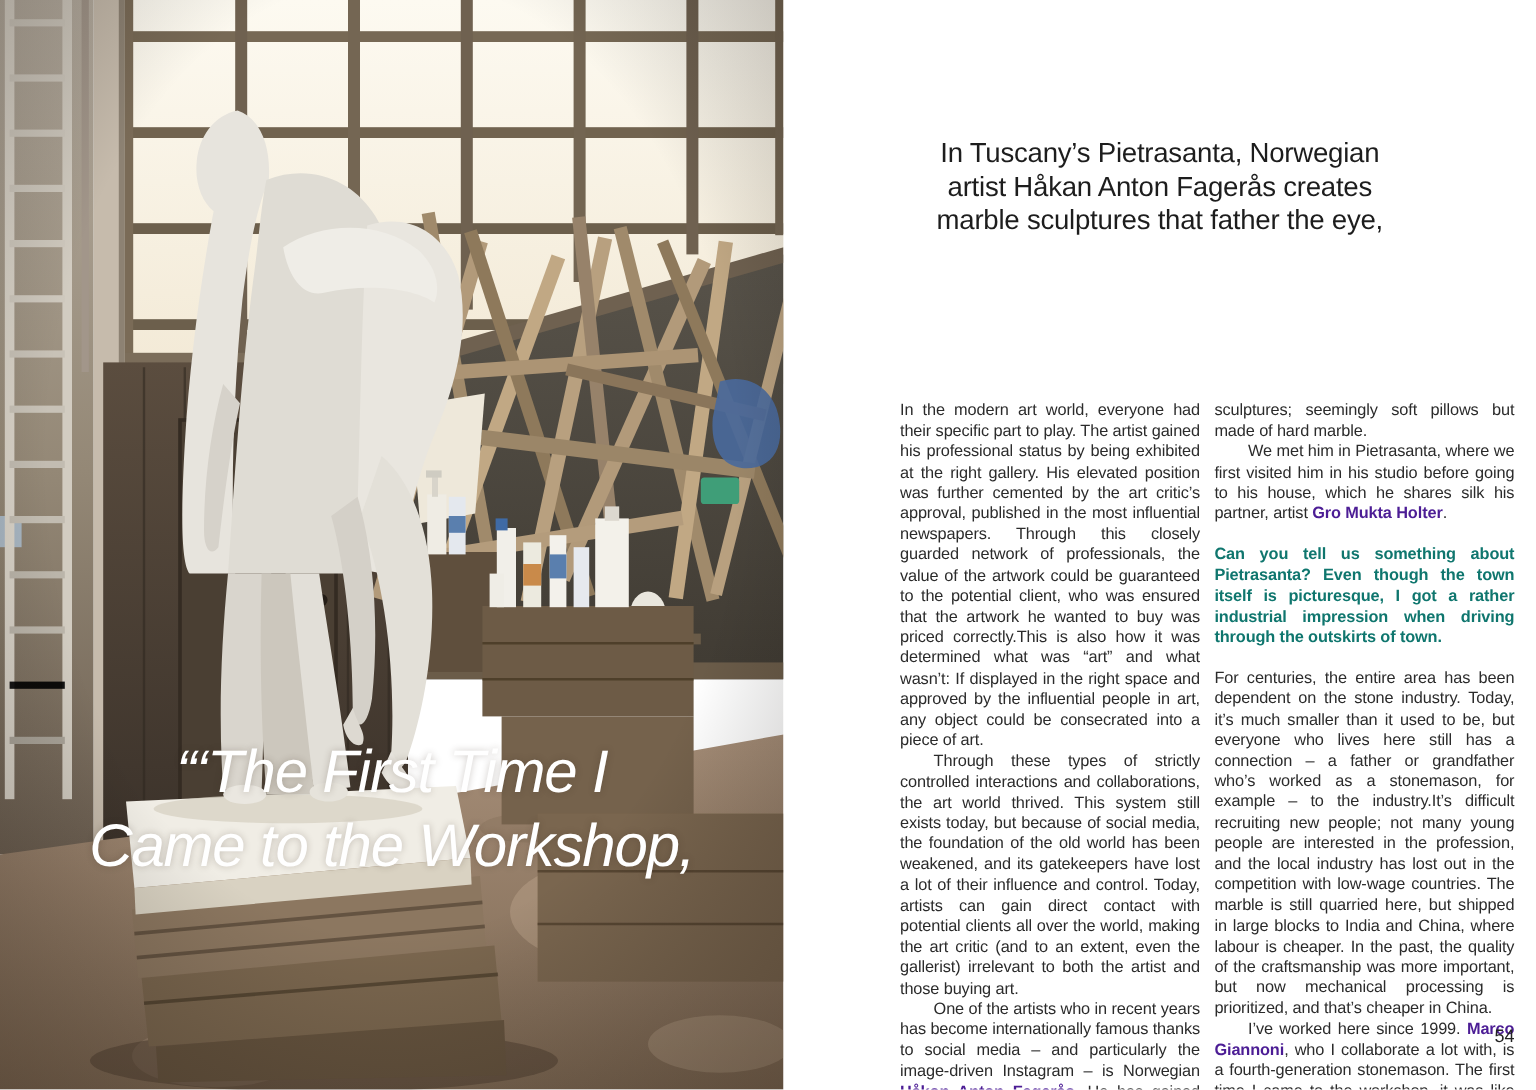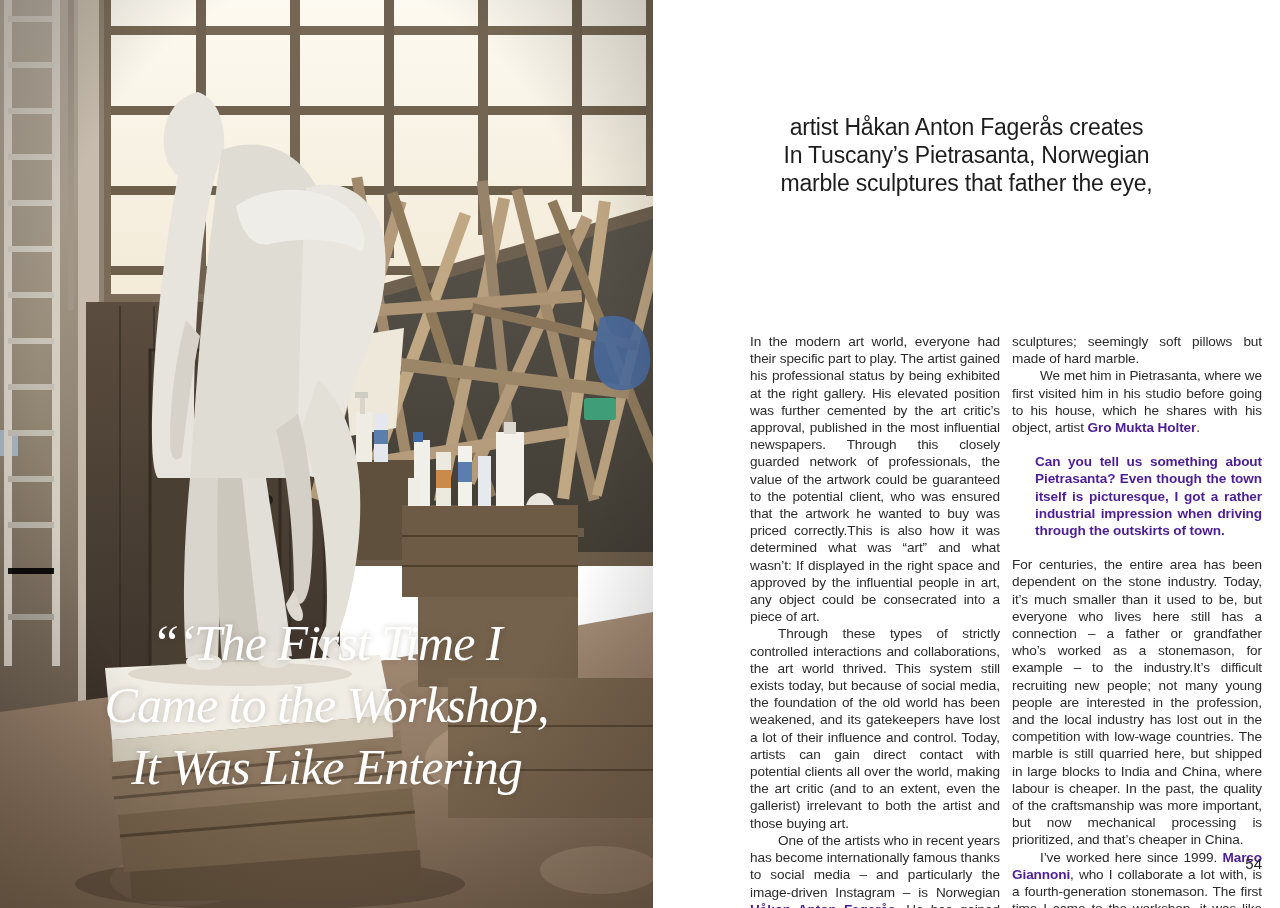--- a/index.html
+++ b/index.html
@@ -11,21 +11,21 @@
 
   
   .photo {
     position:absolute; left:0; top:0; width:653px; height:908px; overflow:hidden;
   }
   .photo svg { display:block; width:653px; height:908px; }
 
   .photo-quote {
     position:absolute; left:0; top:612px; width:653px;
     text-align:center;
-    font-family:Liberation Serif, serif;
+    font-family:Liberation Sans, sans-serif;
     font-style:italic;
     font-size:50px; line-height:62px;
     letter-spacing:-1px;
     color:#ffffff;
     text-shadow:0 0 6px rgba(60,45,30,0.25);
   }
   .photo-quote div { white-space:nowrap; }
 
   
   .right-page {
@@ -46,21 +46,21 @@
   .col p {
     margin:0;
     font-size:13.6px; line-height:17.2px;
     text-align:justify;
     hyphens:auto; -webkit-hyphens:auto;
     color:#2b2b2b;
     letter-spacing:-0.1px;
   }
   .col p.indent { text-indent:28px; }
   .col p.space-before { margin-top:17px; }
-  .col p.bold { font-weight:bold; color:#4c1d95;margin-left:23px; }
+  .col p.bold { font-weight:bold; color:#0f766e; }
   .col strong { font-weight:bold; color:#4c1d95; }
 
   .page-number {
     position:absolute; right:18px; top:855px;
     font-size:15px; color:#232323;
   }
 </style>
 </head>
 <body>
 
@@ -245,40 +245,39 @@
       <ellipse cx="204" cy="662" rx="18" ry="8" fill="#eae7e0"></ellipse>
       <ellipse cx="274" cy="660" rx="16" ry="8" fill="#e6e3db"></ellipse>
     </g>
 
     <rect x="0" y="0" width="653" height="908" fill="url(#vig)"></rect>
   </svg>
 
   <div class="photo-quote">
     <div>“‘The First Time I</div>
     <div>Came to the Workshop,</div>
-    <div>It Was Like Entering</div>
   </div>
 </div>
 
 <div class="right-page">
   <div class="intro">
+    <div>In Tuscany’s Pietrasanta, Norwegian</div>
     <div>artist Håkan Anton Fagerås creates</div>
-    <div>In Tuscany’s Pietrasanta, Norwegian</div>
     <div>marble sculptures that father the eye,</div>
   </div>
 
   <div class="columns">
     <div class="col">
         <p><span>In the modern art world, everyone had their specific part to play. The artist gained his professional status by being exhibited at the right gallery. His elevated position was further cemented by the art critic’s approval, published in the most influential newspapers. Through this closely guarded network of professionals, the value of the artwork could be guaranteed to the potential client, who was ensured that the artwork he wanted to buy was priced correctly.This is also how it was determined what was “art” and what wasn’t: If displayed in the right space and approved by the influential people in art, any object could be consecrated into a piece of art.</span></p>
         <p class="indent"><span>Through these types of strictly controlled interactions and collaborations, the art world thrived. This system still exists today, but because of social media, the foundation of the old world has been weakened, and its gatekeepers have lost a lot of their influence and control. Today, artists can gain direct contact with potential clients all over the world, making the art critic (and to an extent, even the gallerist) irrelevant to both the artist and those buying art.</span></p>
         <p class="indent"><span>One of the artists who in recent years has become internationally famous thanks to social media – and particularly the image-driven Instagram – is Norwegian </span><strong>Håkon Anton Fagerås</strong><span>. He has gained attention thanks to his</span></p>
       </div>
     <div class="col">
         <p><span>sculptures; seemingly soft pillows but made of hard marble.</span></p>
-        <p class="indent"><span>We met him in Pietrasanta, where we first visited him in his studio before going to his house, which he shares with his object, artist </span><strong>Gro Mukta Holter</strong><span>.</span></p>
+        <p class="indent"><span>We met him in Pietrasanta, where we first visited him in his studio before going to his house, which he shares silk his partner, artist </span><strong>Gro Mukta Holter</strong><span>.</span></p>
         <p class="space-before bold"><span>Can you tell us something about Pietrasanta? Even though the town itself is picturesque, I got a rather industrial impression when driving through the outskirts of town.</span></p>
         <p class="space-before"><span>For centuries, the entire area has been dependent on the stone industry. Today, it’s much smaller than it used to be, but everyone who lives here still has a connection – a father or grandfather who’s worked as a stonemason, for example – to the industry.It’s difficult recruiting new people; not many young people are interested in the profession, and the local industry has lost out in the competition with low-wage countries. The marble is still quarried here, but shipped in large blocks to India and China, where labour is cheaper. In the past, the quality of the craftsmanship was more important, but now mechanical processing is prioritized, and that’s cheaper in China.</span></p>
         <p class="indent"><span>I’ve worked here since 1999. </span><strong>Marco Giannoni</strong><span>, who I collaborate a lot with, is a fourth-generation stonemason. The first time I came to the workshop, it was like entering a</span></p>
       </div>
   </div>
 
   <div class="page-number">54</div>
 </div>
 
 </body></html>

